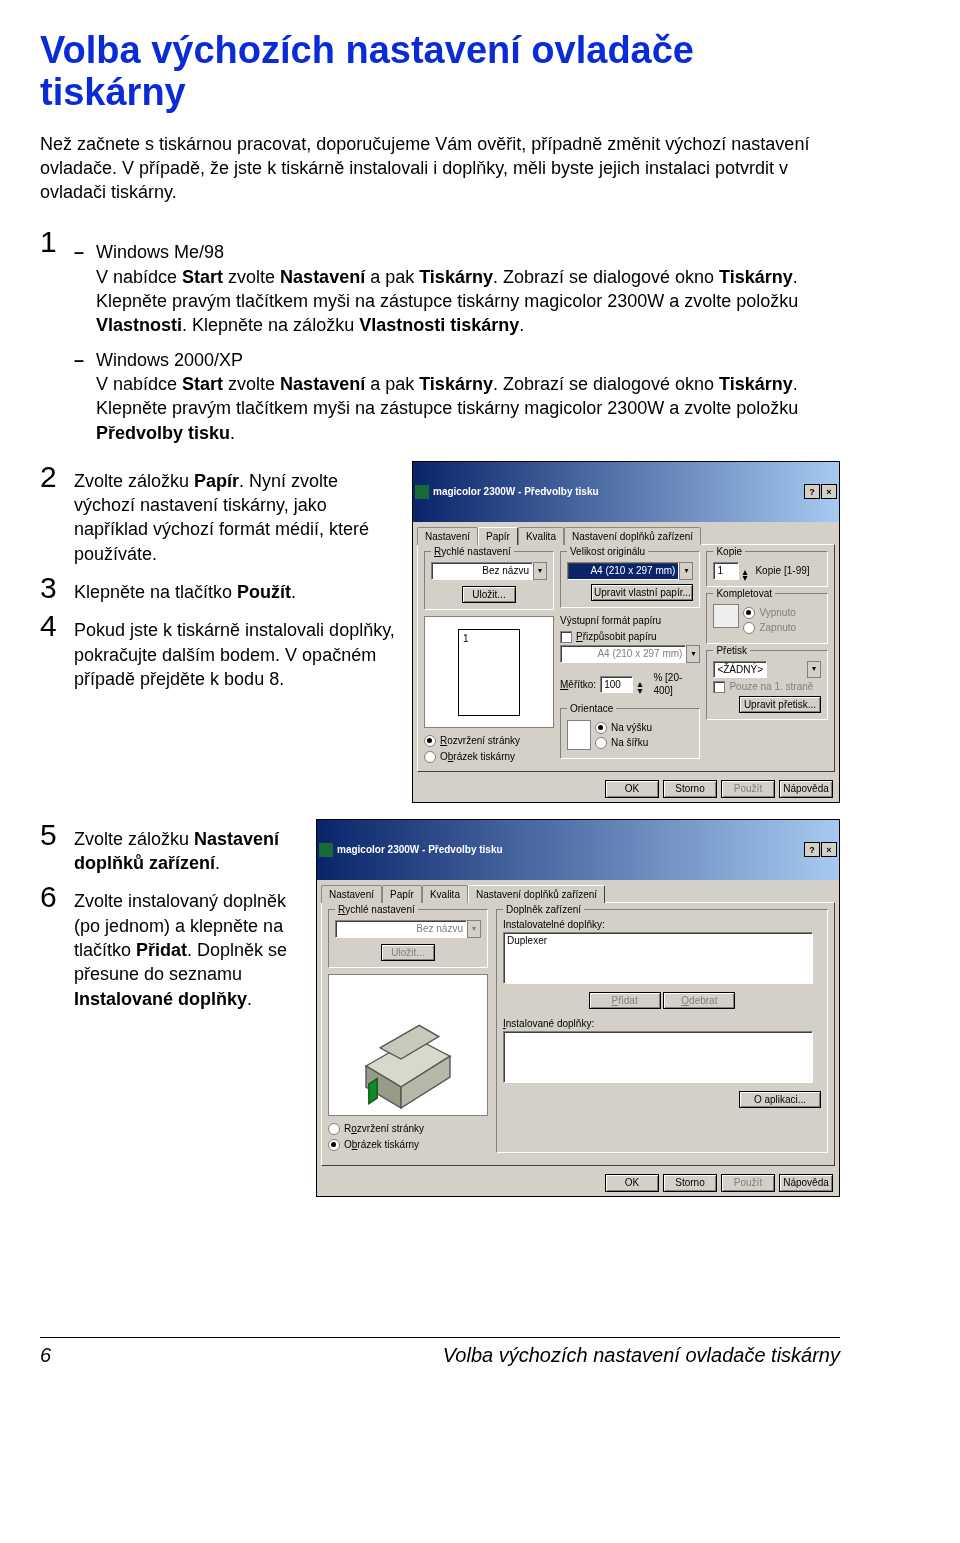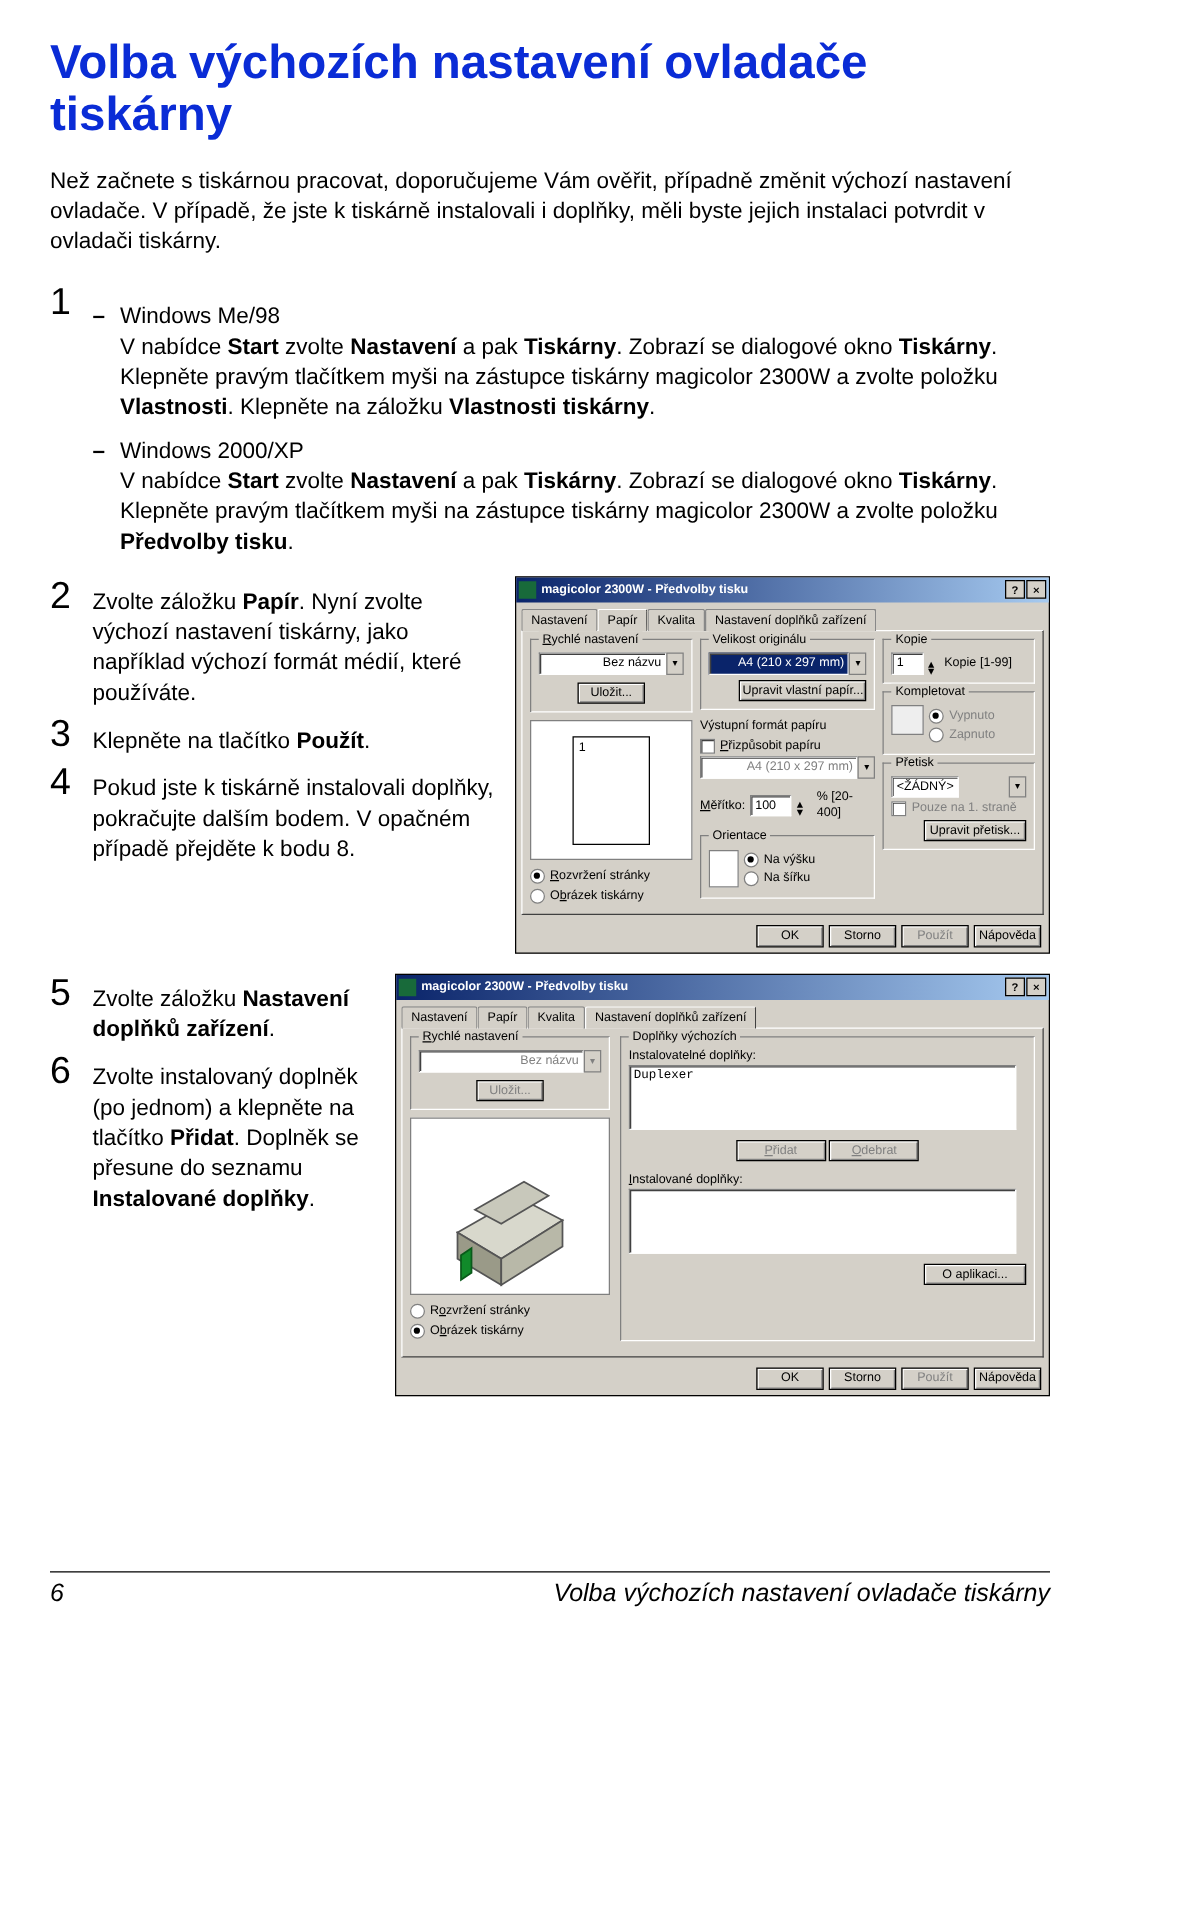--- a/index.html
+++ b/index.html
@@ -70,22 +70,22 @@
     color: #000;
     background: #d4d0c8;
     border: 1px solid #000;
     box-shadow: 0 0 0 1px #d4d0c8 inset;
   }
   .titlebar {
     background: linear-gradient(to right, #0a246a, #a6caf0);
     color: #fff;
     display: flex;
     align-items: center;
-    height: 20px;
-    padding: 0 2px;
+    height: 36px;
+    padding: 12px 2px;
     font-weight: bold;
   }
   .titlebar .ticon {
     width: 14px; height: 14px; background: #186a3a;
     margin-right: 4px;
   }
   .titlebar .spacer { flex:1; }
   .tbtn {
     width: 14px; height: 13px; background:#d4d0c8;
     border:1px solid #000; margin-left:1px;
@@ -411,23 +411,23 @@
                 </div>
               <div class="rad">
                   <div class="circ sel"></div>
                   <span>O<u>b</u>rázek tiskárny</span>
                 </div>
             </div>
           </div>
 
           <div style="flex:1;">
             <div class="group" style="height:230px;">
-              <div class="glabel">Doplňky výchozích</div>
+              <div class="glabel">Doplněk zařízení</div>
               <div style="font-size:10px; margin-top:2px;">Instalovatelné doplňky:</div>
-              <div class="field" style="width:95%; height:48px; display:block; overflow:auto;font-family:Liberation Mono, monospace;">
+              <div class="field" style="width:95%; height:48px; display:block; overflow:auto;">
                 <div>Duplexer</div>
               </div>
               <div style="text-align:center; margin:8px 0;">
                 <div class="btn disabled" style="min-width:70px;"><u>P</u>řidat</div>
                 <div class="btn disabled" style="min-width:70px;"><u>O</u>debrat</div>
               </div>
               <div style="font-size:10px;"><u>I</u>nstalované doplňky:</div>
               <div class="field" style="width:95%; height:48px; display:block;"></div>
               <div style="text-align:right; margin-top:8px;">
                 <div class="btn" style="min-width:80px;">O aplikaci...</div>

